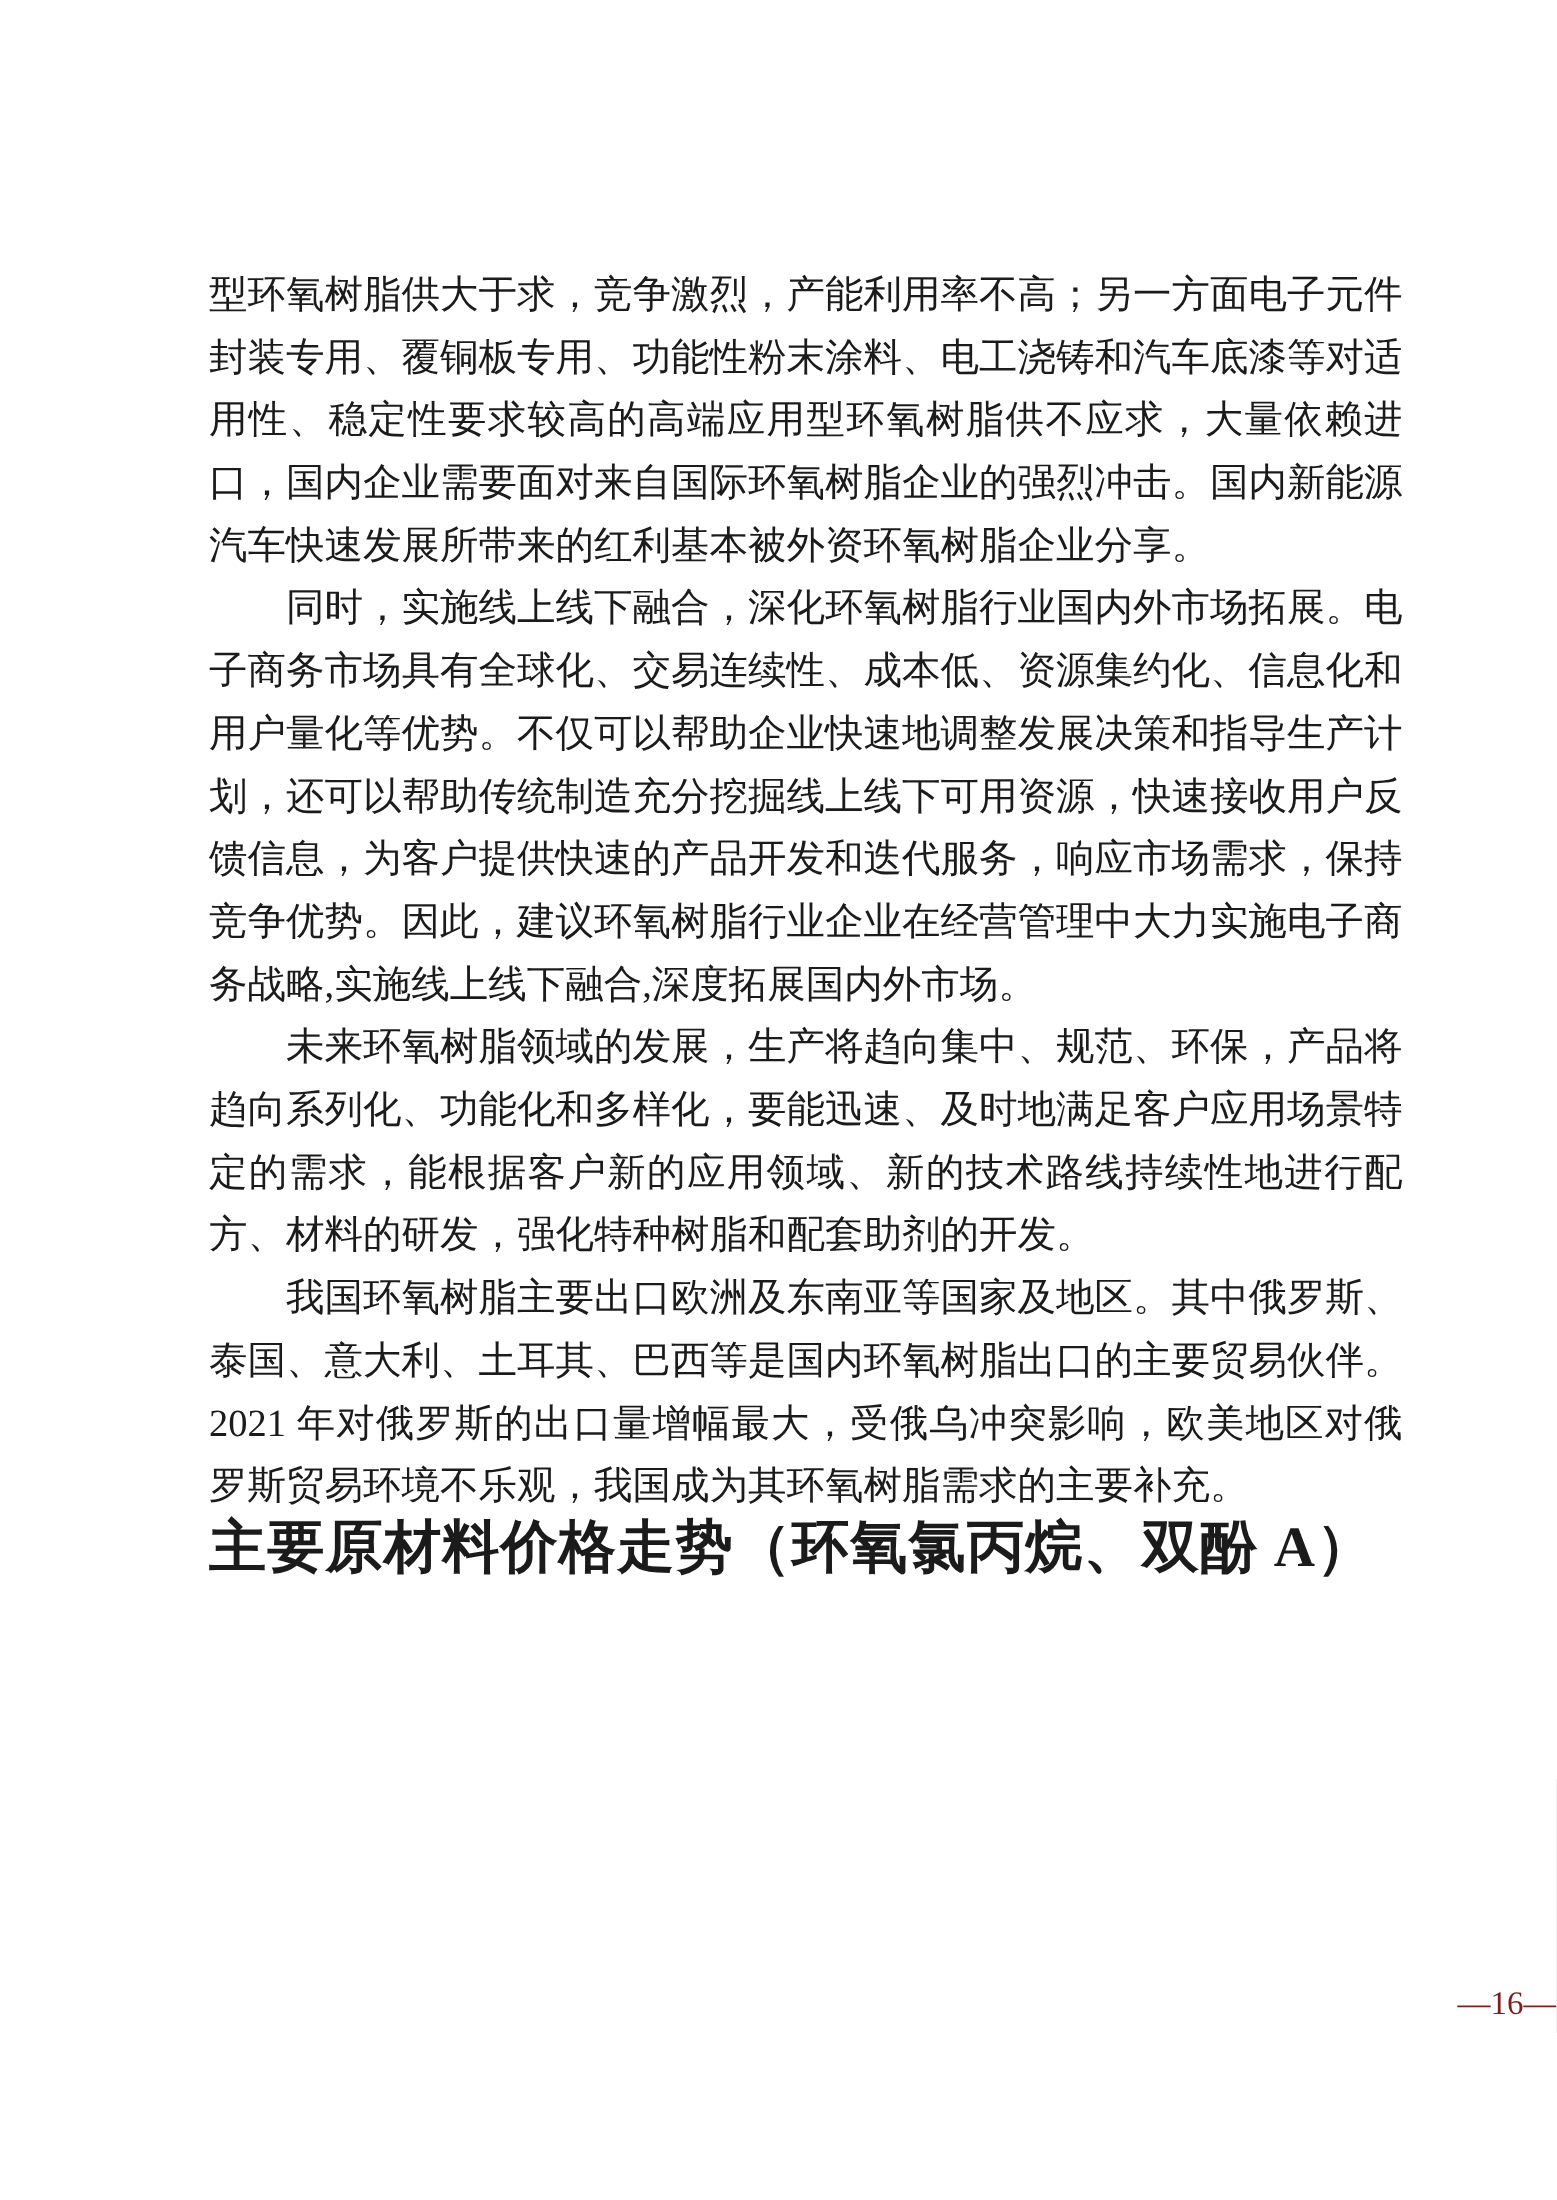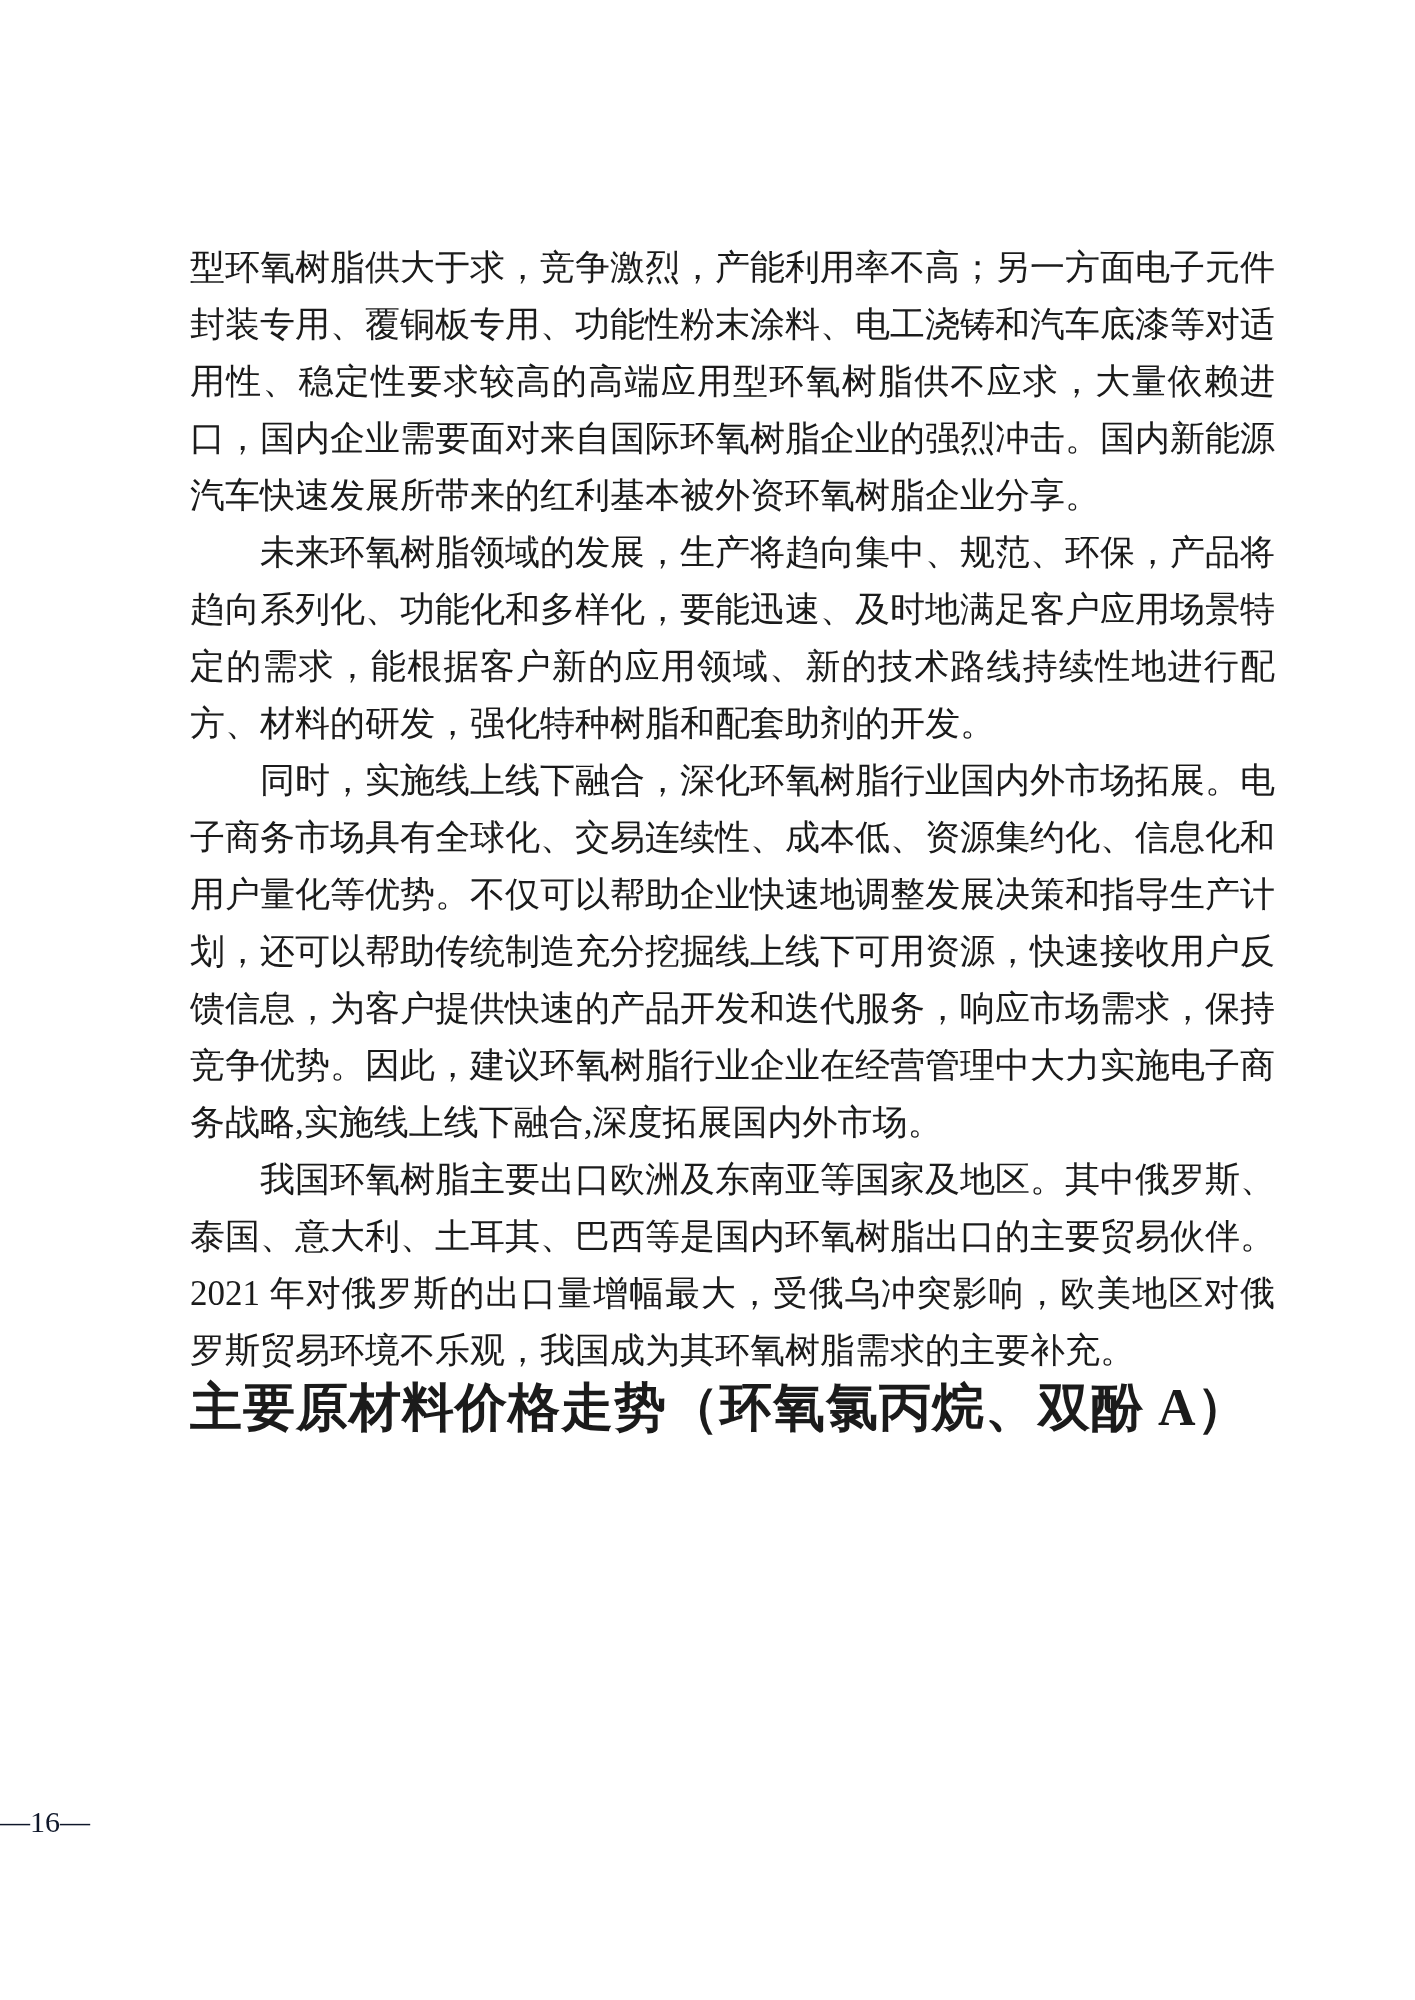--- a/index.html
+++ b/index.html
@@ -43,34 +43,34 @@
     line-height: 57px;
     letter-spacing: 1px;
     text-align: left;
     text-indent: 0;
   }
   .page-footer {
     position: absolute;
     top: 1804px;
     left: 0;
     width: 100%;
-    text-align: left;
+    text-align: right;
     font-size: 30px;
     line-height: 36px;
-    color: #0f172a;
+    color: #7f1d1d;
   }
 </style>
 </head>
 <body>
 
 <div class="page">
 
   <div class="content">
     <p>型环氧树脂供大于求，竞争激烈，产能利用率不高；另一方面电子元件封装专用、覆铜板专用、功能性粉末涂料、电工浇铸和汽车底漆等对适用性、稳定性要求较高的高端应用型环氧树脂供不应求，大量依赖进口，国内企业需要面对来自国际环氧树脂企业的强烈冲击。国内新能源汽车快速发展所带来的红利基本被外资环氧树脂企业分享。</p>
+    <p class="indent">同时，实施线上线下融合，深化环氧树脂行业国内外市场拓展。电子商务市场具有全球化、交易连续性、成本低、资源集约化、信息化和用户量化等优势。不仅可以帮助企业快速地调整发展决策和指导生产计划，还可以帮助传统制造充分挖掘线上线下可用资源，快速接收用户反馈信息，为客户提供快速的产品开发和迭代服务，响应市场需求，保持竞争优势。因此，建议环氧树脂行业企业在经营管理中大力实施电子商务战略,实施线上线下融合,深度拓展国内外市场。</p>
     <p class="indent">未来环氧树脂领域的发展，生产将趋向集中、规范、环保，产品将趋向系列化、功能化和多样化，要能迅速、及时地满足客户应用场景特定的需求，能根据客户新的应用领域、新的技术路线持续性地进行配方、材料的研发，强化特种树脂和配套助剂的开发。</p>
-    <p class="indent">同时，实施线上线下融合，深化环氧树脂行业国内外市场拓展。电子商务市场具有全球化、交易连续性、成本低、资源集约化、信息化和用户量化等优势。不仅可以帮助企业快速地调整发展决策和指导生产计划，还可以帮助传统制造充分挖掘线上线下可用资源，快速接收用户反馈信息，为客户提供快速的产品开发和迭代服务，响应市场需求，保持竞争优势。因此，建议环氧树脂行业企业在经营管理中大力实施电子商务战略,实施线上线下融合,深度拓展国内外市场。</p>
     <p class="indent">我国环氧树脂主要出口欧洲及东南亚等国家及地区。其中俄罗斯、泰国、意大利、土耳其、巴西等是国内环氧树脂出口的主要贸易伙伴。2021 年对俄罗斯的出口量增幅最大，受俄乌冲突影响，欧美地区对俄罗斯贸易环境不乐观，我国成为其环氧树脂需求的主要补充。</p>
     <h2 class="section-heading">主要原材料价格走势（环氧氯丙烷、双酚 A）</h2>
   </div>
 
   <div class="page-footer">—16—</div>
 
 </div>
 
 </body></html>

